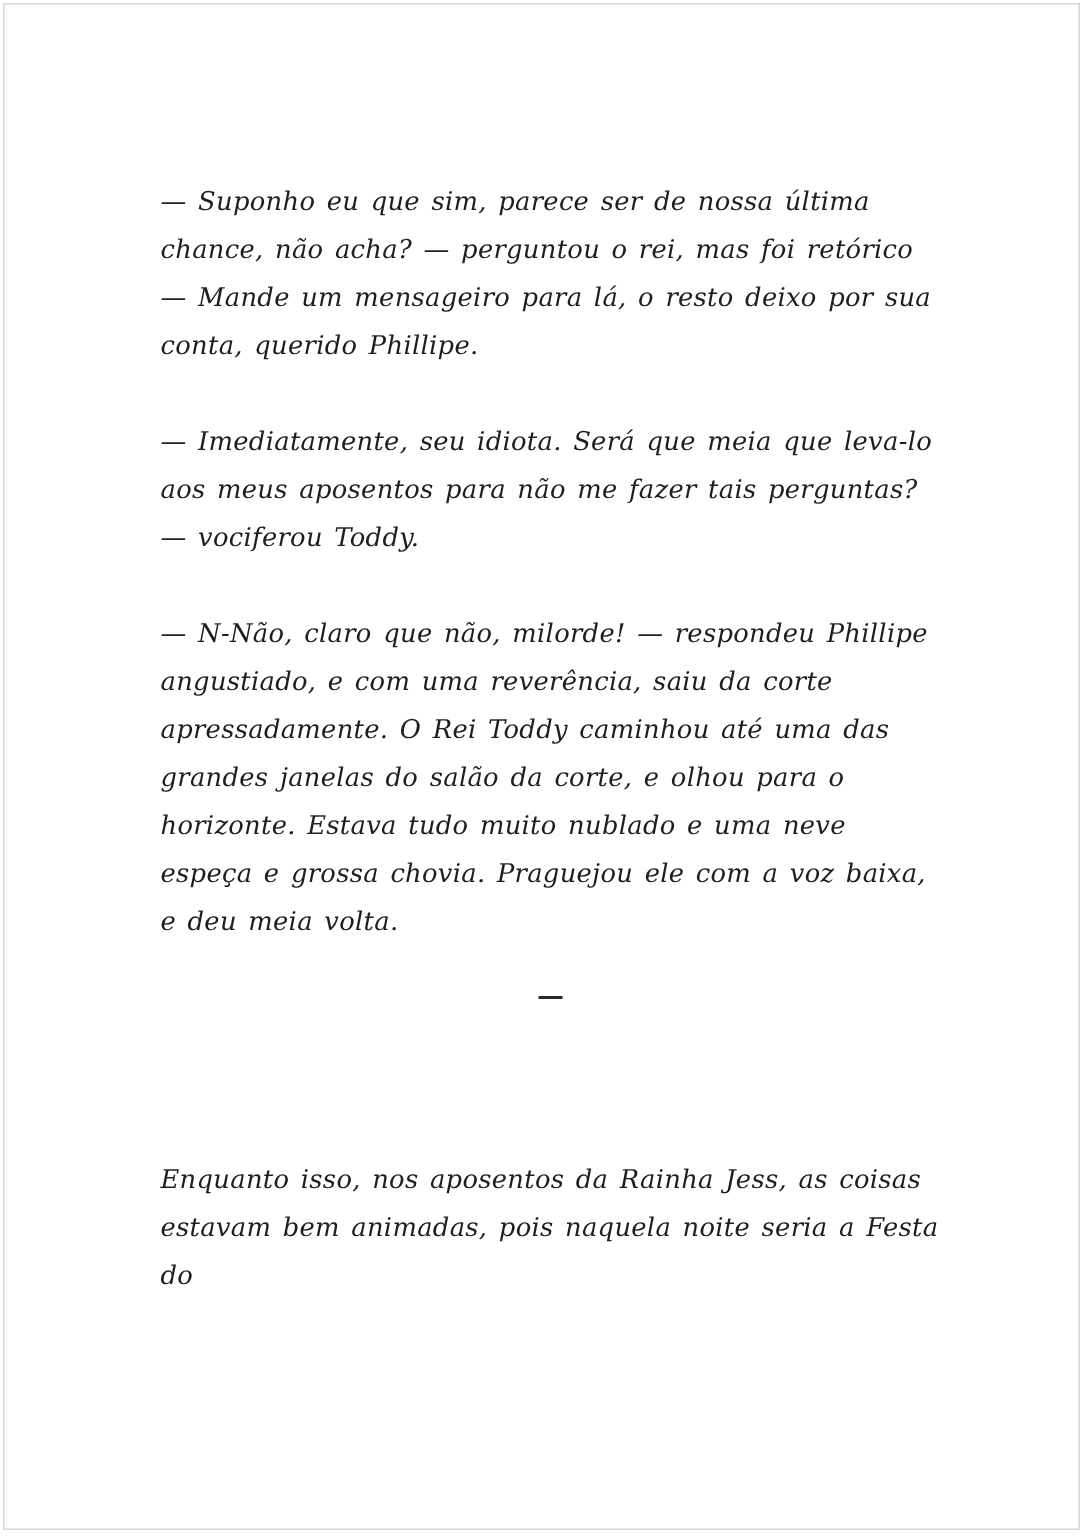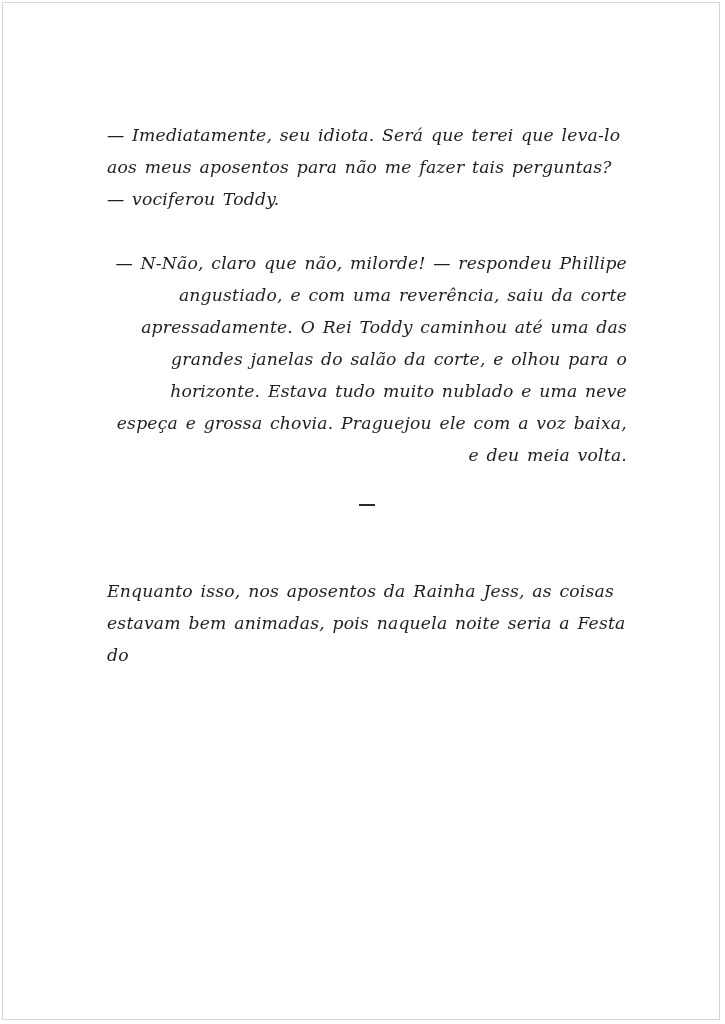--- a/index.html
+++ b/index.html
@@ -48,28 +48,29 @@
     .separator-line {
       position: absolute;
       left: 252px;
       top: 13px;
       width: 16px;
       height: 2px;
       background: #2a2a2a;
       display: block;
     }
     .para.after-sep {
-      margin-top: 52px;
+      margin-top: 88px;
     }
   </style>
 </head>
 <body>
 
 <div class="page">
   <div class="content">
-    <p class="para">— Imediatamente, seu idiota. Será que terei que leva-lo aos meus aposentos para não me fazer tais perguntas? — vociferou Toddy.</p>
-    <p class="para" style="margin-bottom:0;text-align:right;">— N-Não, claro que não, milorde! — respondeu Phillipe angustiado, e com uma reverência, saiu da corte apressadamente. O Rei Toddy caminhou até uma das grandes janelas do salão da corte, e olhou para o horizonte. Estava tudo muito nublado e uma neve espeça e grossa chovia. Praguejou ele com a voz baixa, e deu meia volta.</p>
+    <p class="para">— Suponho eu que sim, parece ser de nossa última chance, não acha? — perguntou o rei, mas foi retórico — Mande um mensageiro para lá, o resto deixo por sua conta, querido Phillipe.</p>
+    <p class="para">— Imediatamente, seu idiota. Será que meia que leva-lo aos meus aposentos para não me fazer tais perguntas? — vociferou Toddy.</p>
+    <p class="para" style="margin-bottom:0;">— N-Não, claro que não, milorde! — respondeu Phillipe angustiado, e com uma reverência, saiu da corte apressadamente. O Rei Toddy caminhou até uma das grandes janelas do salão da corte, e olhou para o horizonte. Estava tudo muito nublado e uma neve espeça e grossa chovia. Praguejou ele com a voz baixa, e deu meia volta.</p>
     <div class="separator">
       <span class="separator-line"></span>
     </div>
     <p class="para after-sep">Enquanto isso, nos aposentos da Rainha Jess, as coisas estavam bem animadas, pois naquela noite seria a Festa do</p>
   </div>
 </div>
 
 </body></html>

